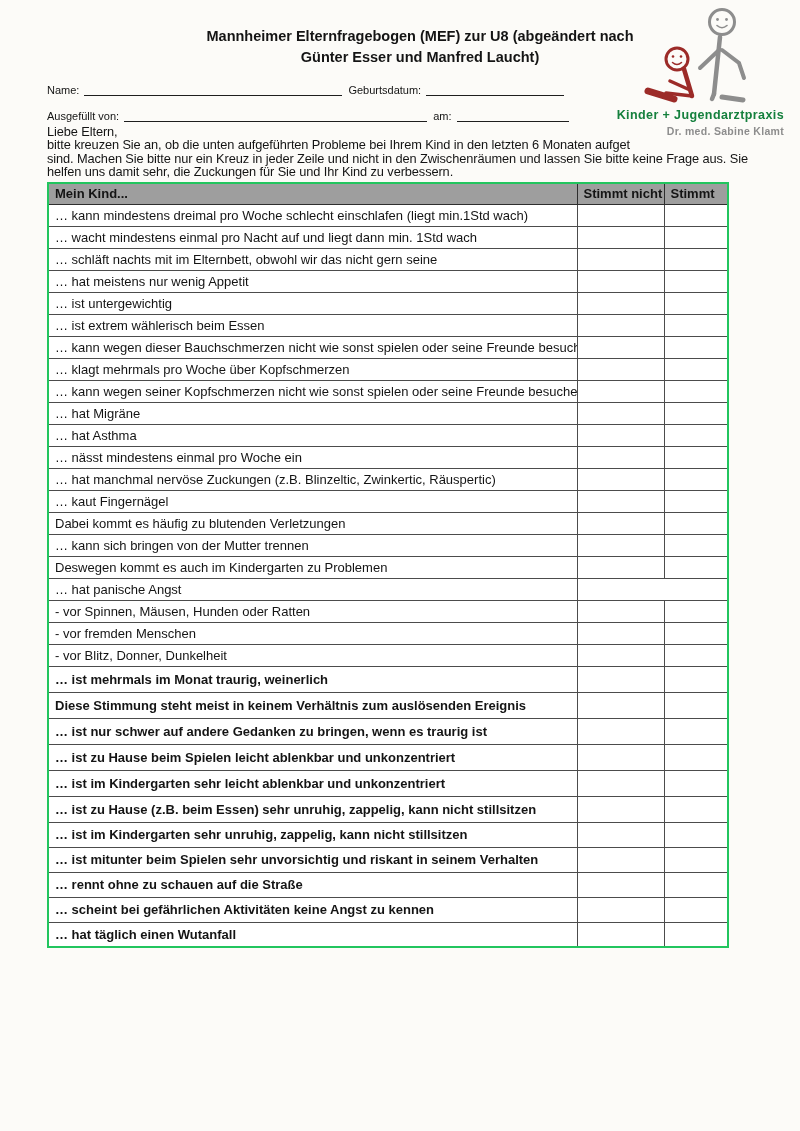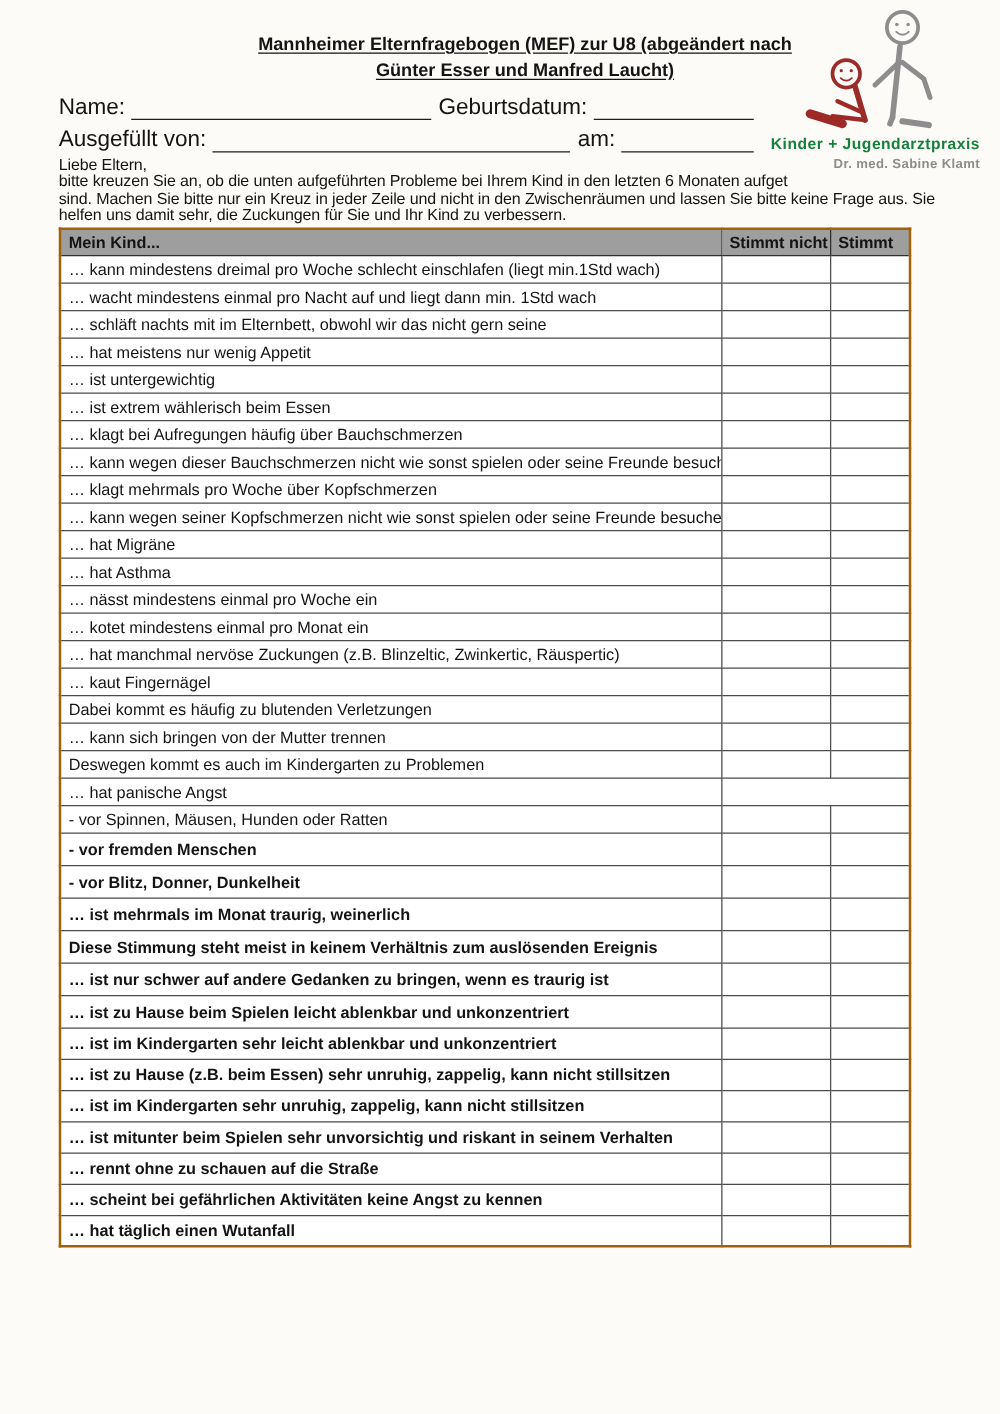--- a/index.html
+++ b/index.html
@@ -38,45 +38,45 @@
     letter-spacing: 0.3px;
   }
   
   .title-wrap {
     padding-top: 26px;
     text-align: center;
     font-weight: bold;
     font-size: 14.5px;
     line-height: 21px;
   }
-  .title-wrap div { text-decoration: underline; text-underline-offset: 2px; padding-left: 40px; }
-  
-  .fields { margin: 9px 0 0 47px; width: 556px; font-size: 18px; }
+  .title-wrap div { text-underline-offset: 2px; padding-left: 40px; }
+  
+  .fields { margin: 9px 0 0 47px; width: 556px; font-size: 11px; }
   .field-row { display: flex; align-items: flex-end; height: 19px; white-space: nowrap; }
-  .field-row + .field-row { margin-top: 7px; justify-content: center; }
+  .field-row + .field-row { margin-top: 7px; }
   .field-row .lbl { padding-right: 5px; }
   .fill-line {
     display: inline-block;
     border-bottom: 1.5px solid #1e1e1e;
     height: 15px;
     margin-right: 6px;
   }
   .w-name  { width: 258px; }
   .w-birth { width: 138px; margin-right: 0; }
   .w-filled{ width: 303px; }
   .w-date  { width: 112px; margin-right: 0; }
   
   .intro { margin: 3px 0 0 47px; font-size: 12.8px; line-height: 13.3px; letter-spacing: -0.1px; }
   
   table.mef {
     margin: 4px 0 0 47px;
     width: 680px;
     border-collapse: collapse;
     table-layout: fixed;
-    border: 2px solid #a16207;
+    border: 2px solid #22c55e;
     font-size: 13px;
     padding-left: 32px;
   }
   table.mef th, table.mef td {
     border: 1px solid #4c4c4c;
     vertical-align: middle;
     padding: 0 2px 0 6px;
     overflow: hidden;
     white-space: nowrap;
   }
@@ -193,25 +193,20 @@
           <td class="q">… ist untergewichtig</td>
           <td class="a"></td>
           <td class="a"></td>
         </tr>
         <tr>
           <td class="q">… ist extrem wählerisch beim Essen</td>
           <td class="a"></td>
           <td class="a"></td>
         </tr>
         <tr>
-          <td class="q">… klagt bei Aufregungen häufig über Bauchschmerzen</td>
-          <td class="a"></td>
-          <td class="a"></td>
-        </tr>
-        <tr>
           <td class="q">… kann wegen dieser Bauchschmerzen nicht wie sonst spielen oder seine Freunde besuchen</td>
           <td class="a"></td>
           <td class="a"></td>
         </tr>
         <tr>
           <td class="q">… klagt mehrmals pro Woche über Kopfschmerzen</td>
           <td class="a"></td>
           <td class="a"></td>
         </tr>
         <tr>
@@ -224,25 +219,20 @@
           <td class="a"></td>
           <td class="a"></td>
         </tr>
         <tr>
           <td class="q">… hat Asthma</td>
           <td class="a"></td>
           <td class="a"></td>
         </tr>
         <tr>
           <td class="q">… nässt mindestens einmal pro Woche ein</td>
-          <td class="a"></td>
-          <td class="a"></td>
-        </tr>
-        <tr>
-          <td class="q">… kotet mindestens einmal pro Monat ein</td>
           <td class="a"></td>
           <td class="a"></td>
         </tr>
         <tr>
           <td class="q">… hat manchmal nervöse Zuckungen (z.B. Blinzeltic, Zwinkertic, Räuspertic)</td>
           <td class="a"></td>
           <td class="a"></td>
         </tr>
         <tr>
           <td class="q">… kaut Fingernägel</td>

